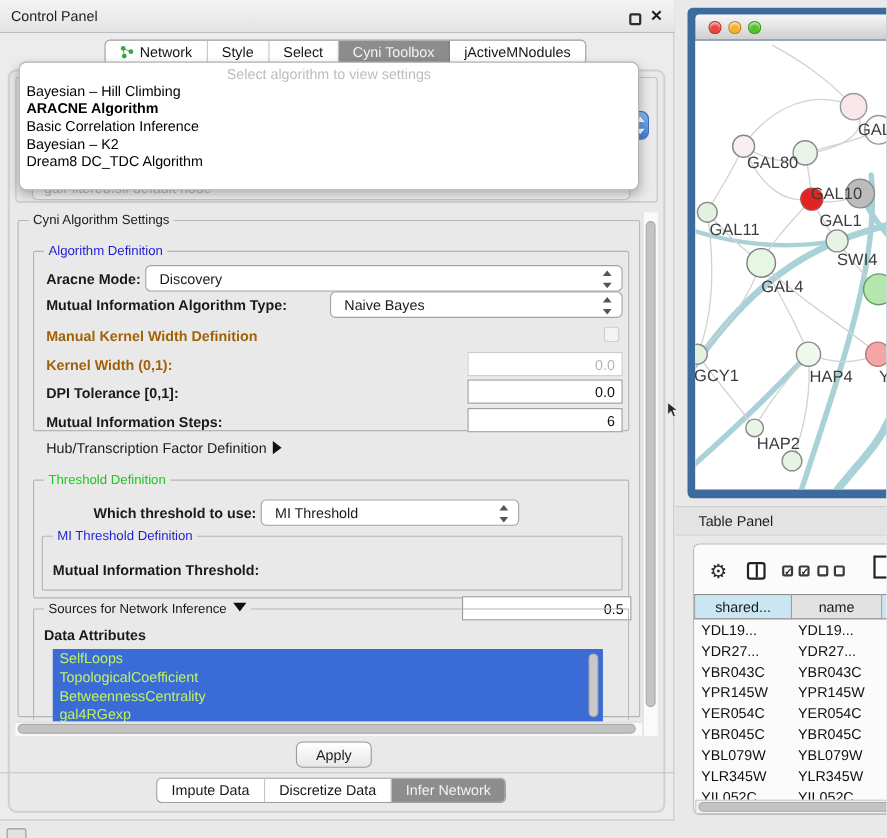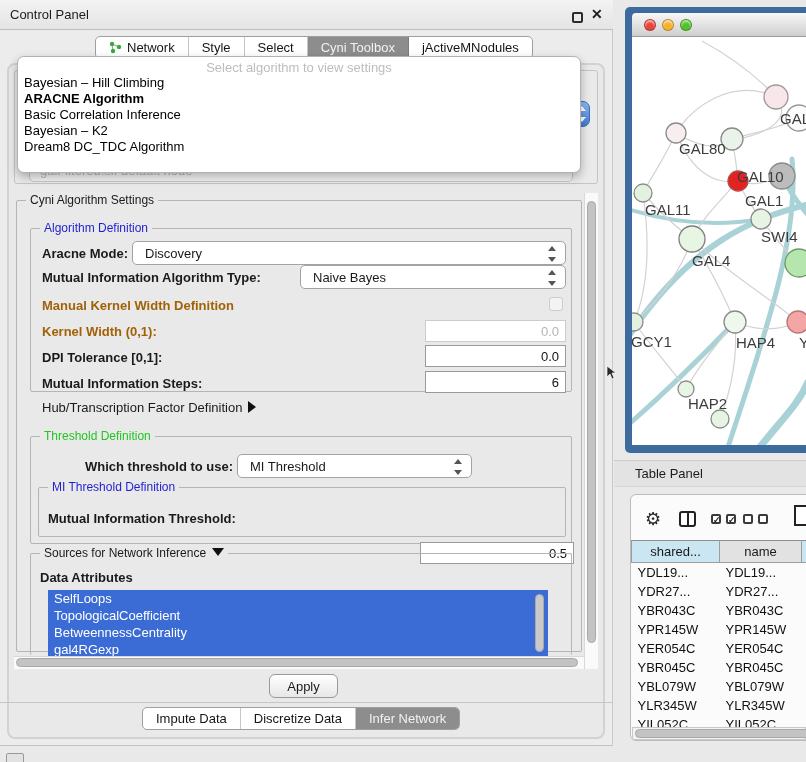--- a/index.html
+++ b/index.html
@@ -90,21 +90,21 @@
   .tri-right { display:inline-block; width:0; height:0; border-top:6px solid transparent;
         border-bottom:6px solid transparent; border-left:8px solid #111; margin-left:6px;
         vertical-align:-1px; }
   .tri-down { display:inline-block; width:0; height:0; border-left:6px solid transparent;
         border-right:6px solid transparent; border-top:8px solid #111; margin-left:6px;
         vertical-align:1px; }
 
   
   #attr-list { left:48px; top:590px; width:500px; height:68px; background:#3b6cd6;
         overflow:hidden; }
-  #attr-list .li { height:17px; line-height:17px; color:#ffffff; font-size:13px; padding-left:6px;
+  #attr-list .li { height:17px; line-height:17px; color:#bef264; font-size:13px; padding-left:6px;
         background:#3b6cd6; white-space:nowrap; }
   #attr-scroll { position:absolute; right:4px; top:4px; width:9px; height:58px;
         background:#c9c9c9; border-radius:5px; border:1px solid #a9a9a9; }
 
   
   .sb-track-v { position:absolute; background:#fafafa; border-left:1px solid #d8d8d8; }
   .sb-track-h { position:absolute; background:#fafafa; border-top:1px solid #d8d8d8; }
   .sb-thumb { position:absolute; background:#c3c3c3; border:1px solid #a8a8a8; border-radius:6px; }
 
   

